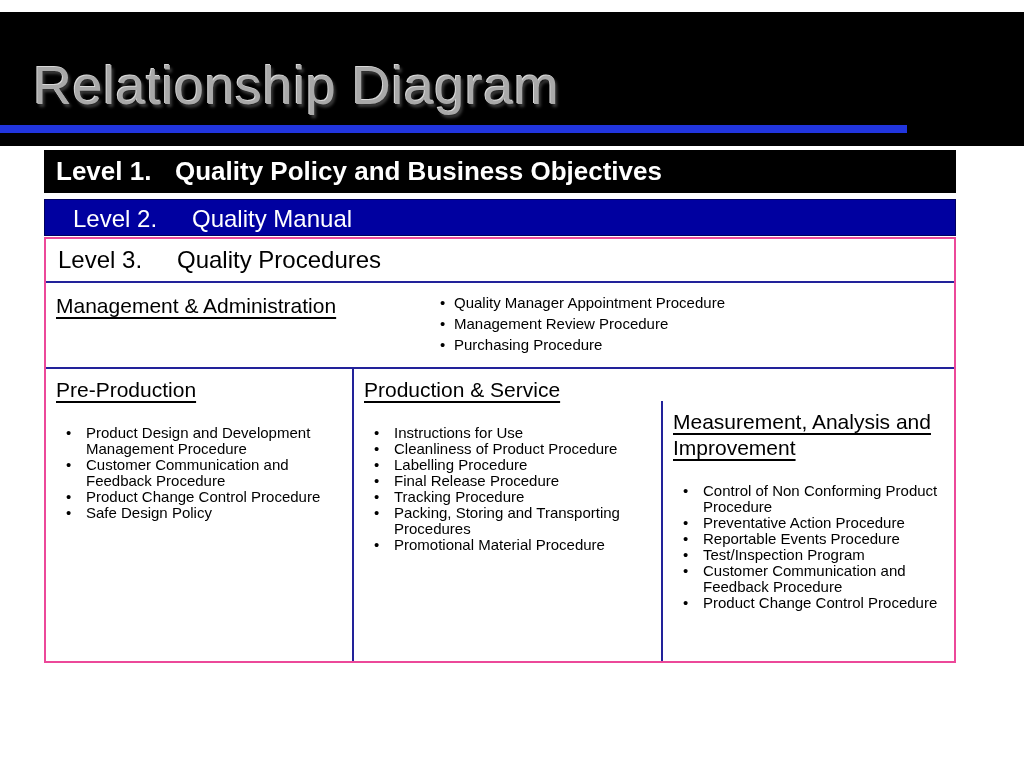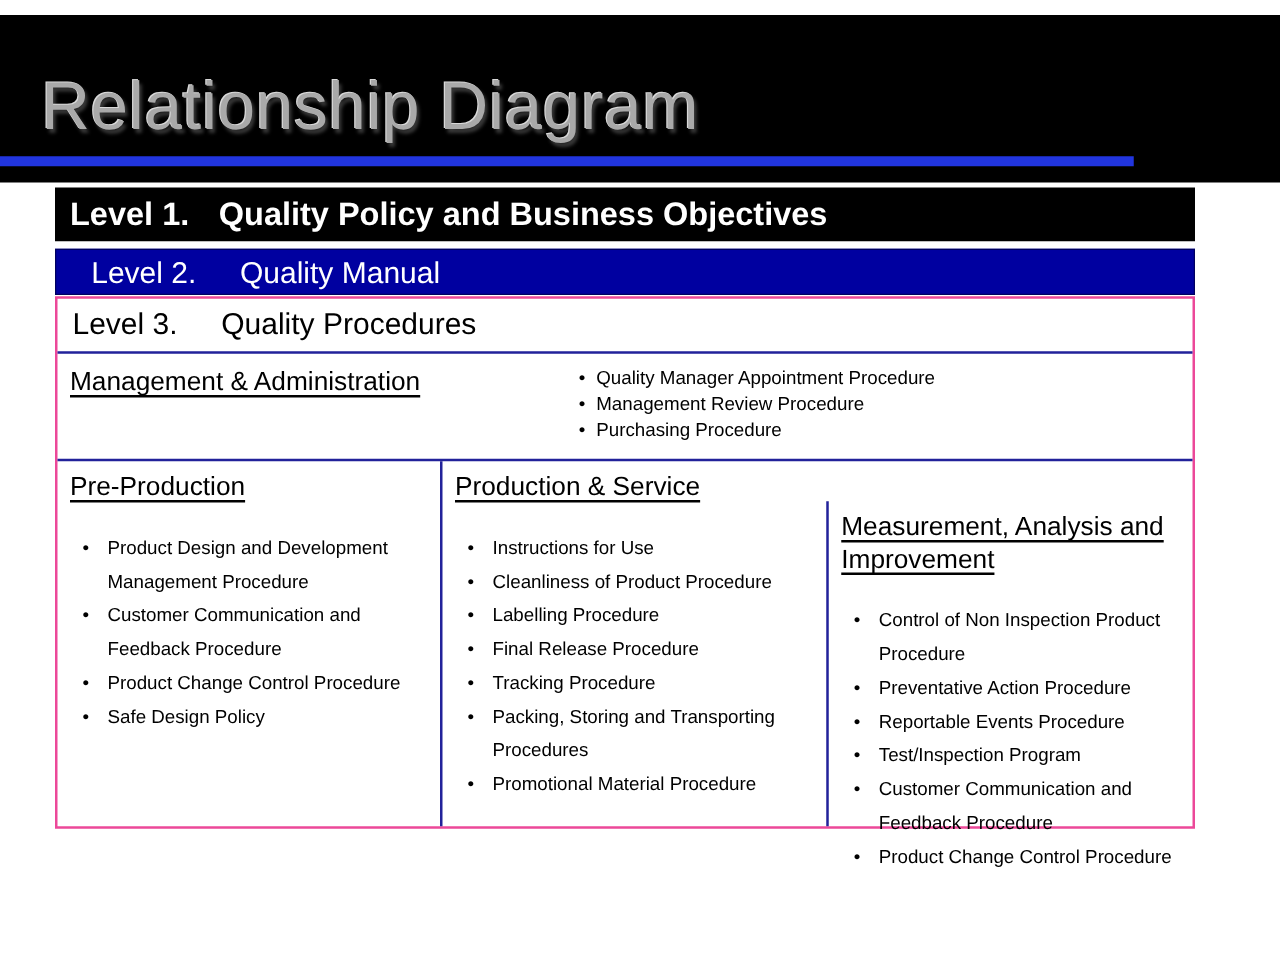--- a/index.html
+++ b/index.html
@@ -17,27 +17,27 @@
   .accent-line{position:absolute;left:0;top:113px;width:907px;height:8px;background:#2135de;}
   
   .diagram{position:absolute;left:44px;top:150px;width:912px;}
   .bar{box-sizing:border-box;width:100%;display:flex;padding-left:12px;color:#fff;}
   .bar-level1{height:43px;background:#000000;font-size:26px;font-weight:700;line-height:43px;margin-bottom:6px;}
   .bar-level2{height:37px;background:#0000a0;font-size:24px;font-weight:400;line-height:37px;margin-bottom:1px;border:1px solid #000060;padding-left:28px;}
   .lv-prefix{display:inline-block;width:119px;flex:none;}
   .tbl-group{box-sizing:border-box;width:100%;border:2px solid #ec4899;background:#fff;}
   .row{box-sizing:border-box;}
   .row-level3{height:42px;display:flex;padding-left:12px;font-size:24px;line-height:42px;color:#000;}
-  .row-mgmt{height:86px;border-top:2px solid #22229a;display:flex;gap:23px;}
+  .row-mgmt{height:86px;border-top:2px solid #22229a;display:flex;}
   .sec-heading{
     font-size:21px;line-height:26px;color:#000;
     text-decoration:underline;text-decoration-thickness:2px;text-underline-offset:4px;
   }
   .row-mgmt .sec-heading{padding:10px 0 0 10px;width:330px;flex:none;}
-  .bullets{font-size:15px;line-height:27px;color:#000;}
+  .bullets{font-size:15px;line-height:16px;color:#000;}
   .bullets .li{position:relative;padding-left:24px;}
   .bullets .li::before{content:"\2022";position:absolute;left:4px;}
   .mgmt-bullets{margin:9px 0 0 50px;line-height:21px;}
   .mgmt-bullets .li{padding-left:18px;}
   .row-cols{height:294px;border-top:2px solid #22229a;display:flex;}
   .col{box-sizing:border-box;padding:8px 8px 0 10px;}
   .col-1{width:306px;flex:none;}
   .col-2{width:309px;flex:none;border-left:2px solid #22229a;}
   .col-3{flex:1;border-left:2px solid #22229a;margin-top:32px;}
   .col .bullets{margin:22px 0 0 6px;}
@@ -107,21 +107,21 @@
               <div class="li">Tracking Procedure</div>
               <div class="li">Packing, Storing and Transporting Procedures</div>
               <div class="li">Promotional Material Procedure</div>
             </div>
         </section>
 
         <section class="col col-3">
           <div class="sec-heading">Measurement, Analysis and Improvement</div>
           <div class="bullets">
 
-          <div class="li">Control of Non Inspection Product Procedure</div>
+          <div class="li">Control of Non Conforming Product Procedure</div>
               <div class="li">Preventative Action Procedure</div>
               <div class="li">Reportable Events Procedure</div>
               <div class="li">Test/Inspection Program</div>
               <div class="li">Customer Communication and Feedback Procedure</div>
               <div class="li">Product Change Control Procedure</div>
             </div>
         </section>
 
       </div>
     </div>

